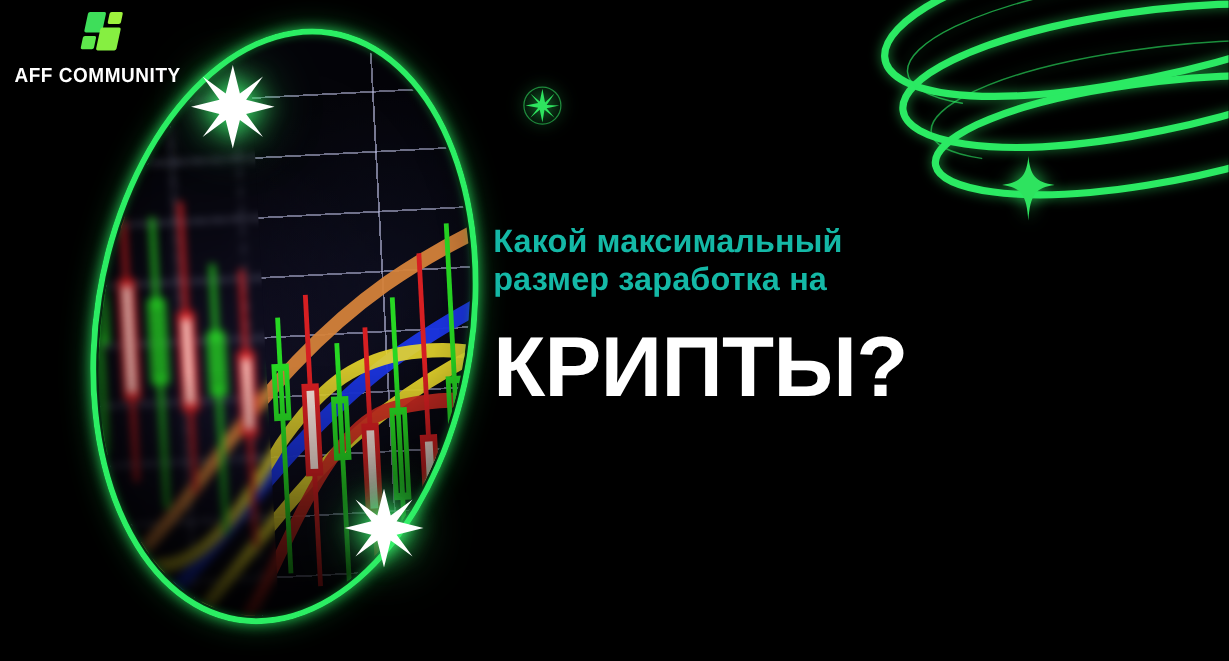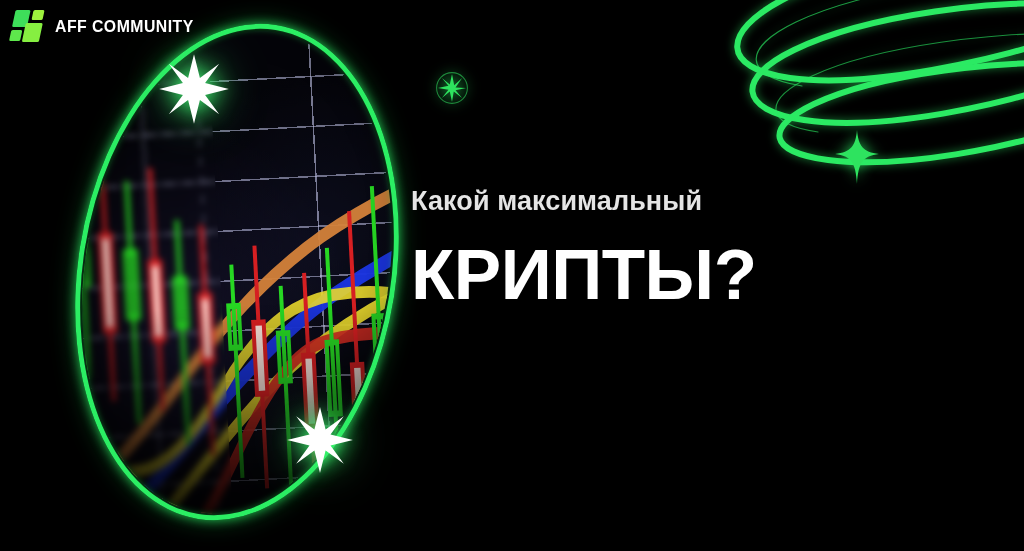--- a/index.html
+++ b/index.html
@@ -10,20 +10,21 @@
     width:1024px;height:551px;
     background:#000;
     overflow:hidden;
   }
 
   
   #logo{
     position:absolute;left:12px;top:10px;
     display:flex;align-items:center;gap:9px;
     z-index:40;
+    flex-direction:column;
   }
   #logo-mark{
     position:relative;width:34px;height:34px;
     transform:skewX(-12deg);
   }
   #logo-mark i{position:absolute;display:block;border-radius:1.5px;}
   #logo-mark i.a{left:0;top:0;width:15px;height:17px;background:#3ede5a;}
   #logo-mark i.b{left:18px;top:0px;width:11px;height:10px;background:#9ef23d;}
   #logo-mark i.c{left:0px;top:20px;width:11px;height:11px;background:#5ee84c;}
   #logo-mark i.d{left:13px;top:13px;width:17px;height:19px;background:#86ef41;}
@@ -125,21 +126,21 @@
     width:44px;height:44px;z-index:25;
     filter:drop-shadow(0 0 6px rgba(45,235,100,.75));
   }
 
   
   #copy{
     position:absolute;left:411px;top:186px;
     z-index:35;width:600px;
   }
   .kicker{
-    color:#e5e5e5;
+    color:#14b8a6;
     font-size:27px;
     font-weight:bold;
     line-height:1.18;
     letter-spacing:.1px;
     margin:0;
     font-family:"Liberation Sans",sans-serif;
   }
   #headline{
     margin:23px 0 0 0;
   }
@@ -252,18 +253,19 @@
       <i class="a"></i>
       <i class="b"></i>
       <i class="c"></i>
       <i class="d"></i>
     </div>
     <span id="logo-text">AFF COMMUNITY</span>
   </div>
 
   <div id="copy">
     <p class="kicker">Какой максимальный</p>
+    <p class="kicker">размер заработка на</p>
     <div id="headline">
       <p class="headline-line">КРИПТЫ?</p>
     </div>
   </div>
 
 </div>
 
 </body></html>

